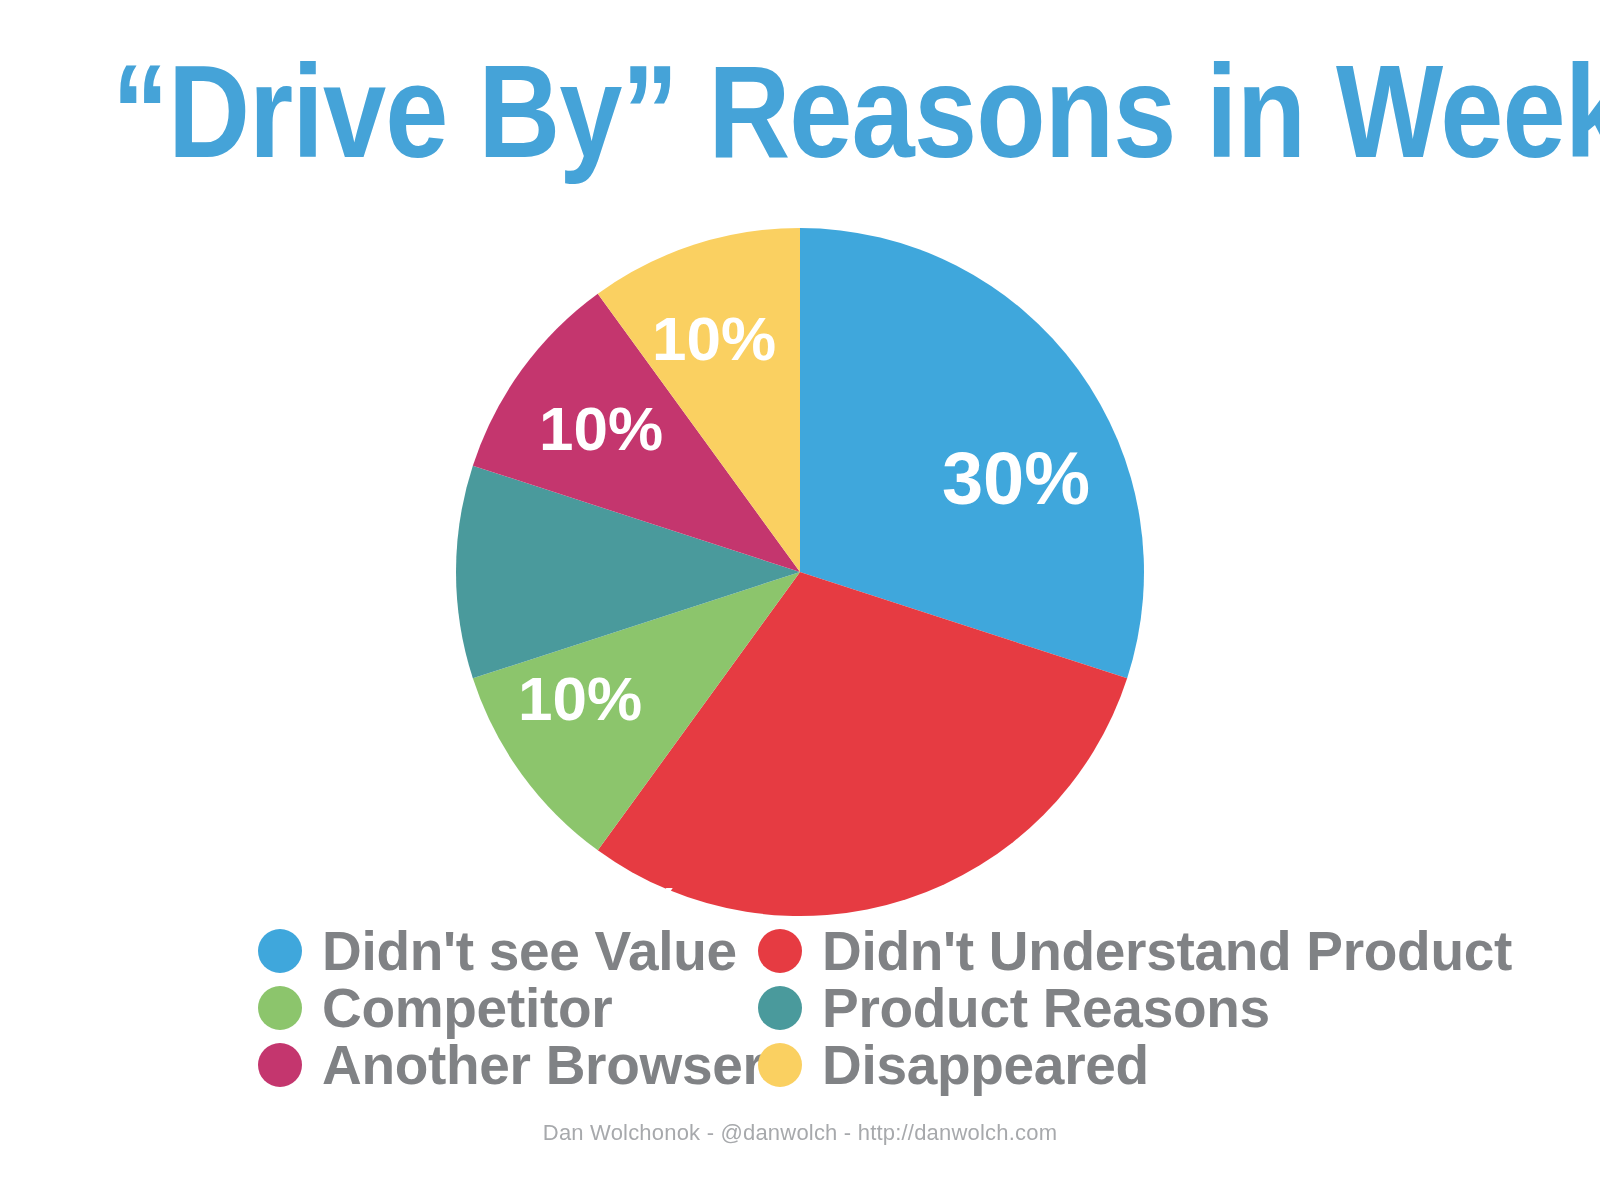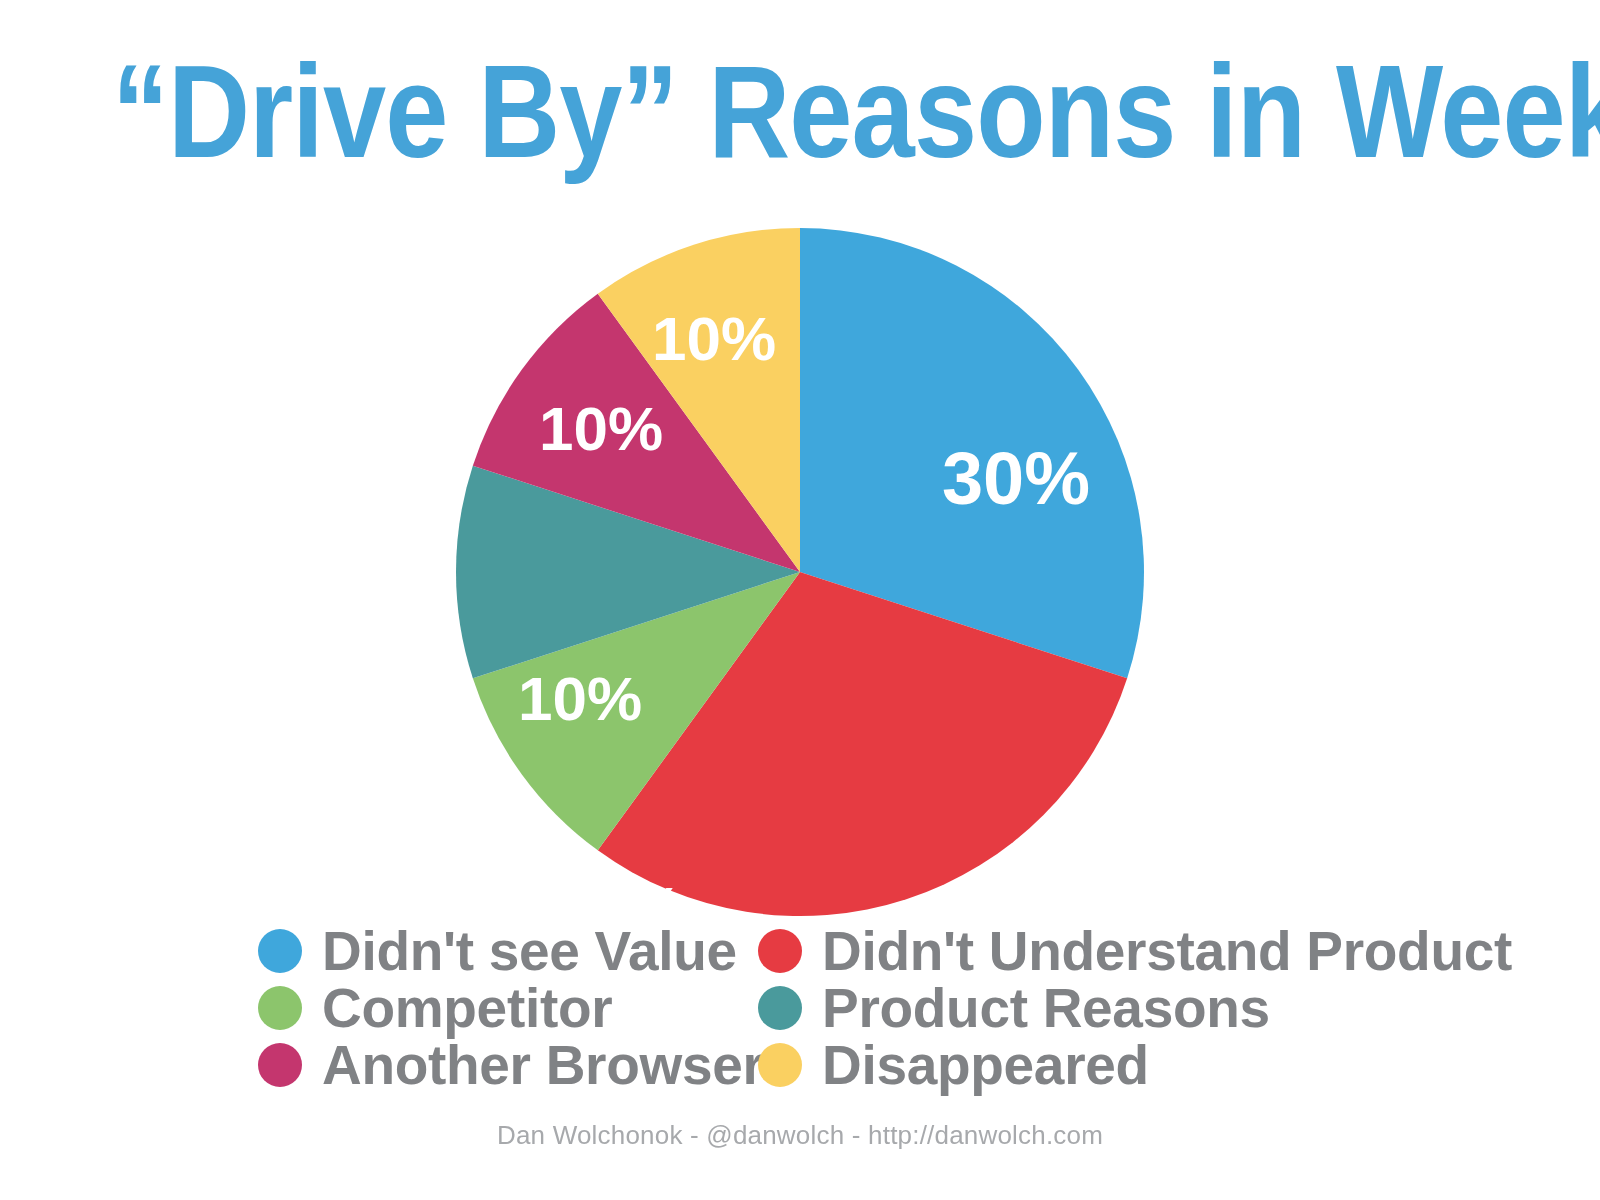--- a/index.html
+++ b/index.html
@@ -94,21 +94,21 @@
   }
 
   
   .footer-credit {
     position: absolute;
     left: 0;
     top: 1120px;
     width: 1600px;
     text-align: center;
     font-family: "Liberation Sans", sans-serif;
-    font-size: 26px;
+    font-size: 22px;
     color: #A7A9AC;
     letter-spacing: 0.2px;
   }
 </style>
 </head>
 <body>
 
 <div class="slide">
 
   <div class="chart-title">“Drive By” Reasons in Week One</div>

